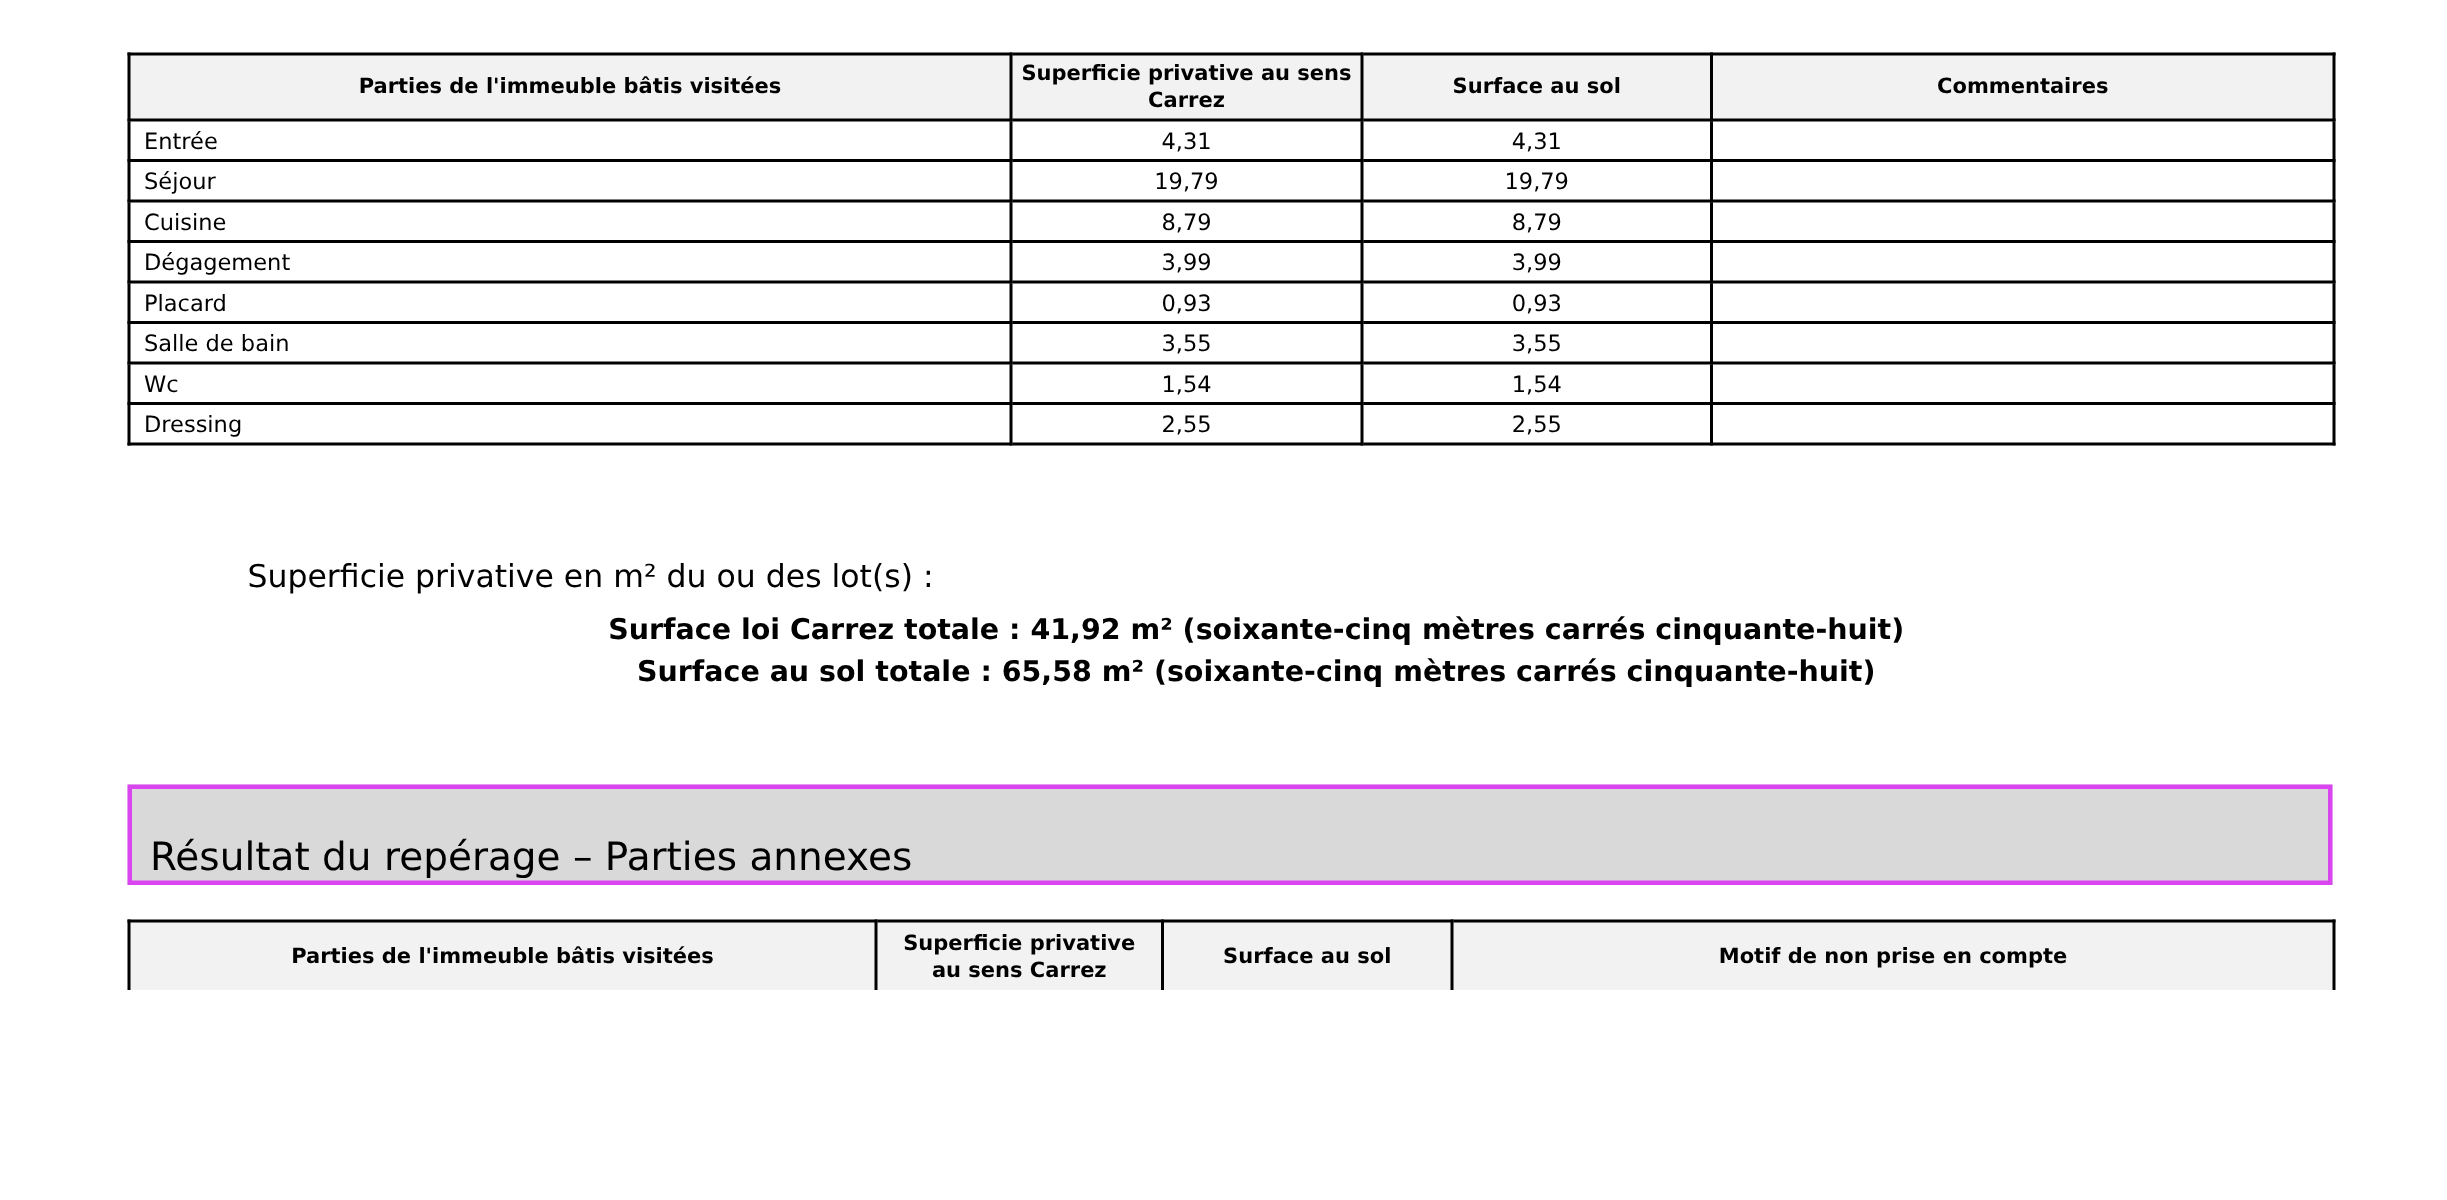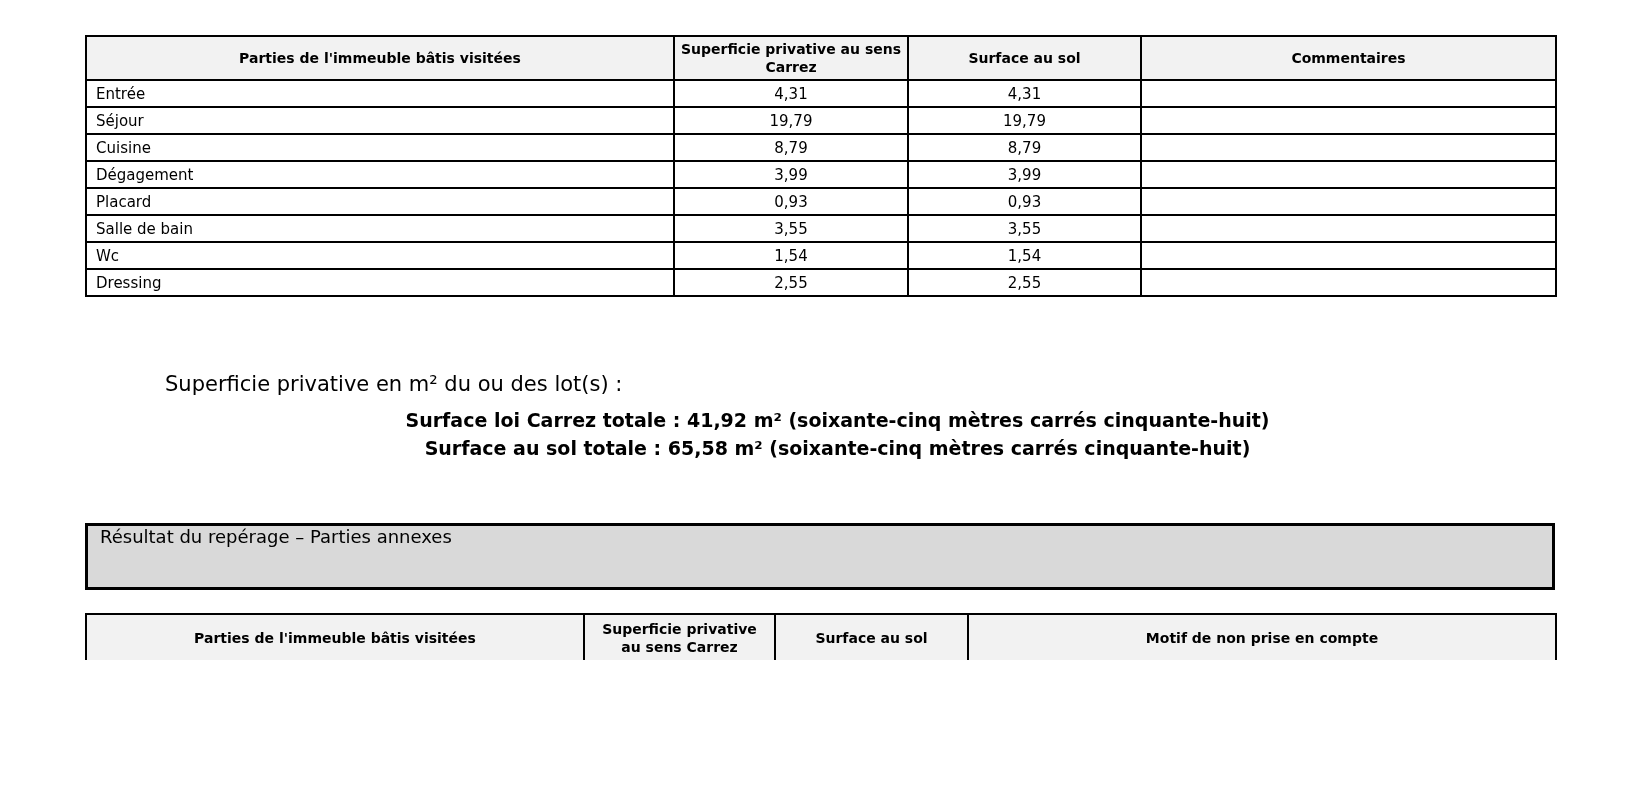--- a/index.html
+++ b/index.html
@@ -73,25 +73,25 @@
 
   
   .section-banner {
     position: absolute;
     left: 85px;
     top: 523px;
     width: 1470px;
     height: 67px;
     box-sizing: border-box;
     background: #d9d9d9;
-    border: 3px solid #000000;
+    border: 3px solid #d946ef;
     display: flex;
-    align-items: flex-start;
+    align-items: flex-end;
     padding-left: 12px;
-    font-size: 18px;
+    font-size: 26px;
   }
 </style>
 </head>
 <body>
 
 <div class="page">
 
   <table id="table-main" class="report-table">
     <colgroup>
       <col style="width:588px">

